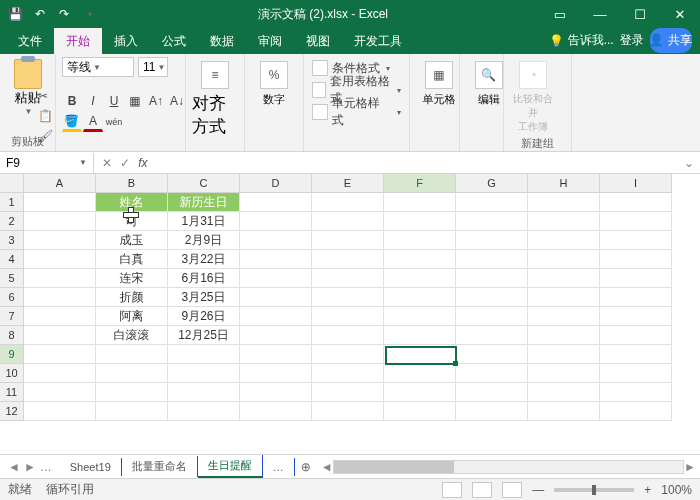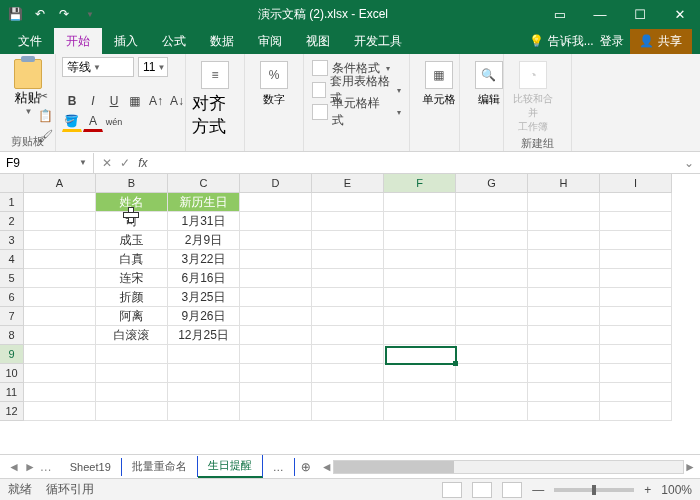--- a/index.html
+++ b/index.html
@@ -3,27 +3,27 @@
 <meta charset="utf-8">
 <style>
 *{margin:0;padding:0;box-sizing:border-box;font-family:"Microsoft YaHei","SimSun",sans-serif;font-size:12px;user-select:none}
 body{width:700px;height:500px;background:#fff;overflow:hidden;display:flex;flex-direction:column}
 .titlebar{height:28px;background:#0e7043;display:flex;align-items:center;color:#fff}
 .qat{display:flex;align-items:center;gap:8px;padding:0 8px}
 .qat-ico{width:16px;height:16px;display:flex;align-items:center;justify-content:center;color:#fff;cursor:pointer}
 .title-center{flex:1;text-align:center;font-size:12px}
 .winbtns{display:flex}
 .winbtn{width:40px;height:28px;display:flex;align-items:center;justify-content:center;color:#fff;cursor:pointer;font-size:13px}
-.tabs{height:26px;background:#0e7043;display:flex;align-items:center;padding-left:6px}
+.tabs{height:26px;background:#0e7043;display:flex;align-items:flex-start;padding-left:6px}
 .tab{padding:5px 12px 4px;color:#fff;cursor:pointer;font-size:12px}
 .tab.active{background:#f3f3f3;color:#a21caf}
 .tab.file{color:#fff}
 .tabs-right{margin-left:auto;display:flex;align-items:center;color:#fff;padding-right:8px;gap:6px}
 .tell{display:flex;align-items:center;gap:3px}
-.share{background:#a16207;padding:4px 10px;border-radius:0}
+.share{background:#3b82f6;padding:4px 0;border-radius:10px}
 .ribbon{height:98px;background:#f3f3f3;border-bottom:1px solid #d4d4d4;display:flex}
 .group{border-right:1px solid #e0e0e0;padding:3px 6px 0;display:flex;flex-direction:column;justify-content:space-between}
 .glabel{text-align:center;color:#666;font-size:11px;padding:2px 0}
 .clip{width:56px}
 .paste{display:flex;flex-direction:column;align-items:center;cursor:pointer}
 .paste-ico{width:28px;height:30px;background:#f9d27a;border:1px solid #d4a84a;border-radius:2px;position:relative;margin-top:2px}
 .paste-ico::before{content:"";position:absolute;top:-4px;left:6px;width:14px;height:6px;background:#8aa5c4;border-radius:2px}
 .clip-side{position:absolute;left:38px;top:35px;display:flex;flex-direction:column;gap:6px}
 .scis{width:14px;height:14px;color:#555}
 .fontgrp{width:130px}

